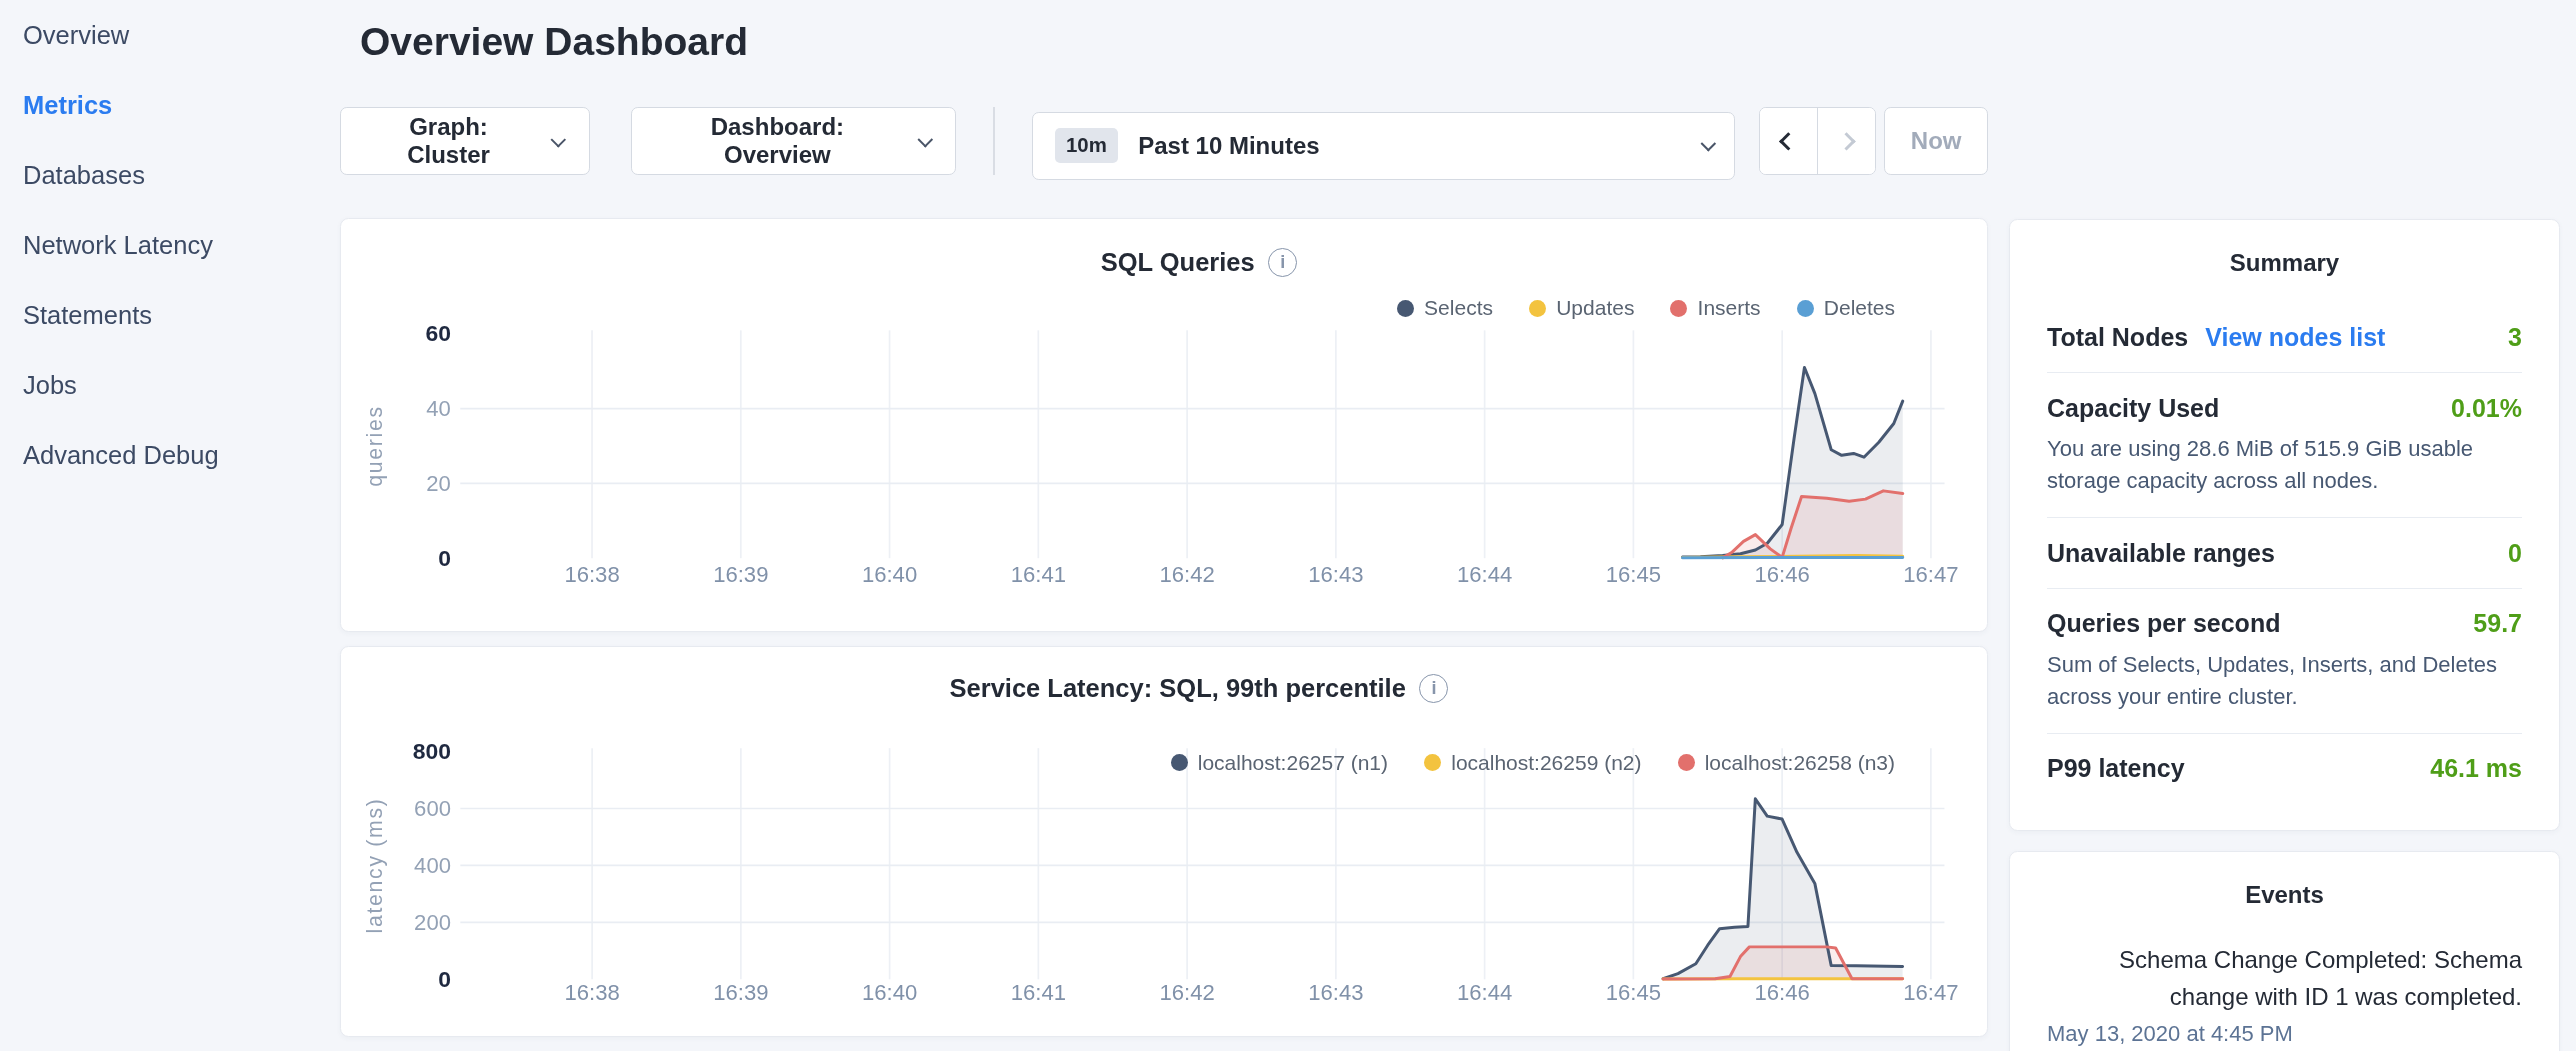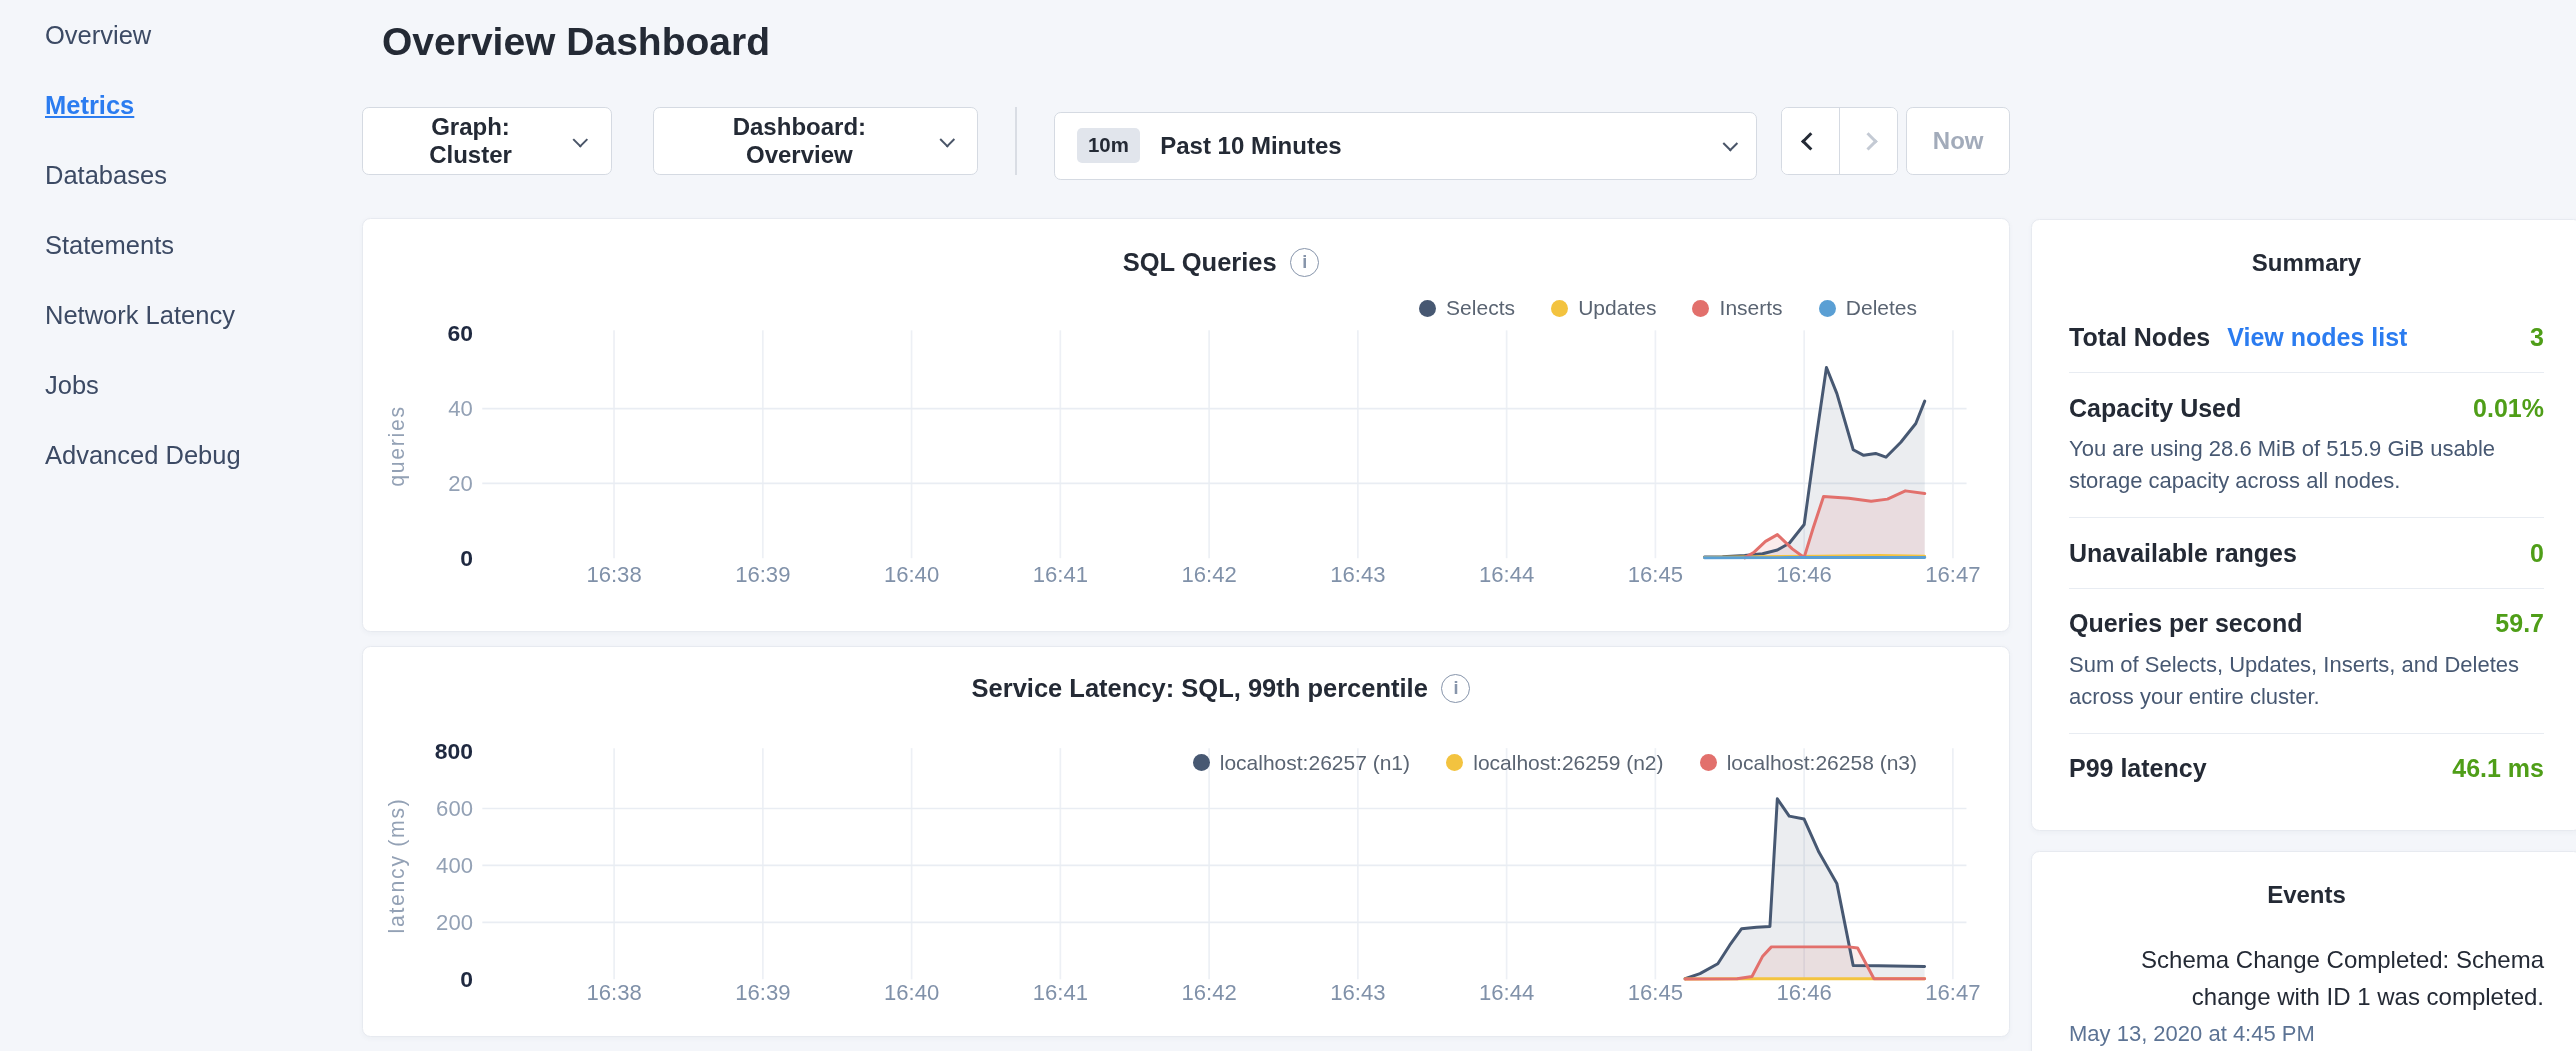--- a/index.html
+++ b/index.html
@@ -2,30 +2,30 @@
 <html style="font-size:13.6px"><head>
 <meta charset="utf-8">
 <style>
   * { margin:0; padding:0; box-sizing:border-box; }
   html,body { width:2576px; height:1051px; overflow:hidden; }
   body {
     background:#f4f6fa;
     font-family:"Liberation Sans", sans-serif;
     color:#242a35;
   }
-  .app { display:flex; width:2576px; height:1051px;padding-left:22px; }
+  .app { display:flex; width:2576px; height:1051px; }
 
   
   .sidebar { width:340px; flex:0 0 340px; padding-top:0; }
   .sidebar ul { list-style:none; }
   .sidebar li {
     height:70px; line-height:70px; padding-left:23px;
     font-size:25.5px; color:#3c4a64; cursor:pointer; white-space:nowrap;
   }
-  .sidebar li.active { color:#2b7cf0; font-weight:700;text-decoration:underline; }
+  .sidebar li.active { color:#2b7cf0; font-weight:700; }
 
   
   .main { width:1648px; flex:0 0 1648px; }
   h1.page-title { margin-top:20.4px; font-size:39px; line-height:44px; font-weight:700; color:#242a35;margin-left:20px; }
 
   .toolbar { margin-top:43px; display:flex; align-items:center; height:68px; }
   .btn {
     background:#fff; border:1.7px solid #d5dae2; border-radius:6.8px;
     height:68px; display:flex; align-items:center; cursor:pointer;
     font-family:inherit; font-size:24px; font-weight:700; color:#242a35;
@@ -115,22 +115,22 @@
 </head>
 <body>
 
 <div class="app">
 
   <nav class="sidebar">
     <ul>
       <li><span>Overview</span></li>
       <li class="active"><span>Metrics</span></li>
       <li><span>Databases</span></li>
+      <li><span>Network Latency</span></li>
       <li><span>Statements</span></li>
-      <li><span>Network Latency</span></li>
       <li><span>Jobs</span></li>
       <li><span>Advanced Debug</span></li>
     </ul>
   </nav>
 
   <main class="main">
     <h1 class="page-title">Overview Dashboard</h1>
 
     <div class="toolbar">
       <button class="btn dropdown">

